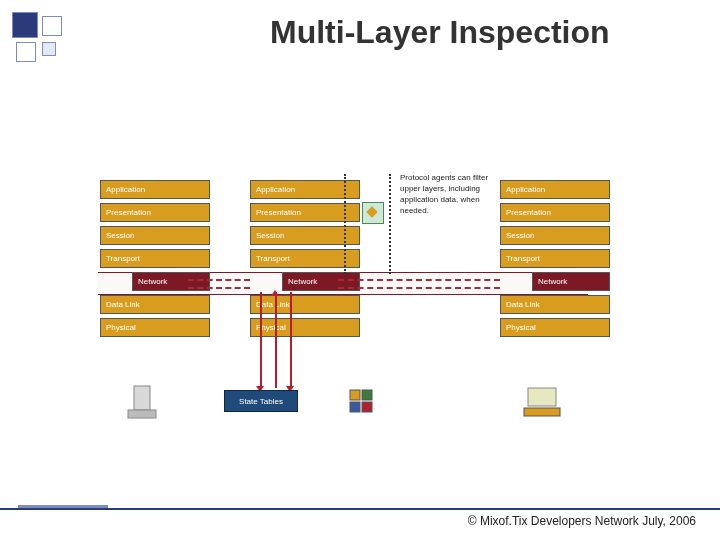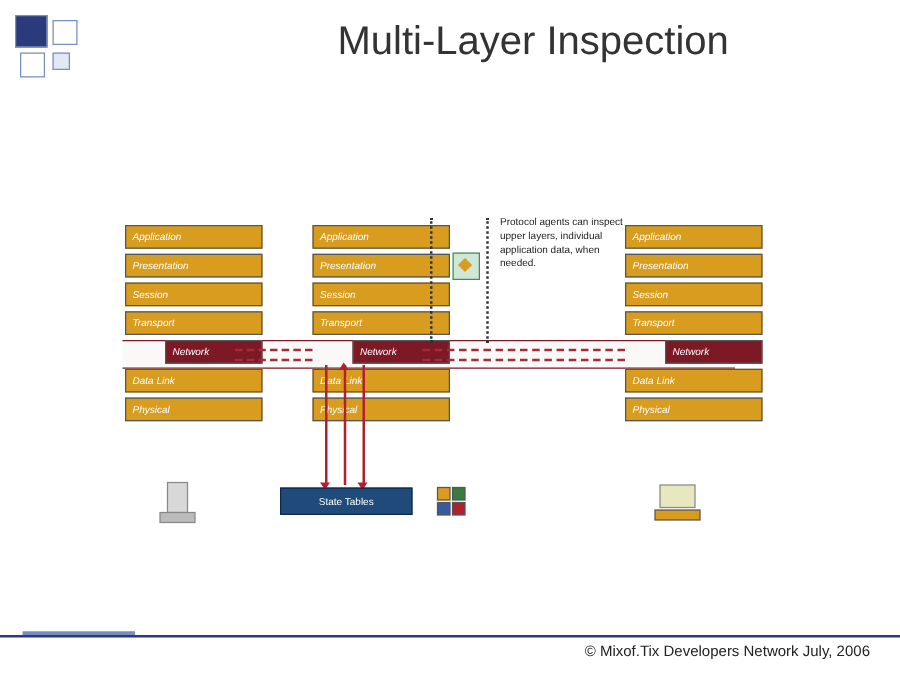--- a/index.html
+++ b/index.html
@@ -18,35 +18,34 @@
   }
   .corner-deco .sq {
     position: absolute;
     border: 1px solid #7a8cc0;
   }
   .title {
     position: absolute;
     top: 14px;
     left: 270px;
     font-size: 32px;
-    font-weight: 400;
+    font-weight: 700;
     color: #333;
     font-family: "Trebuchet MS", Verdana, sans-serif;
   }
   .diagram {
     position: absolute;
     top: 180px;
     left: 100px;
     width: 560px;
     height: 280px;
   }
   .stack {
     position: absolute;
     width: 110px;
-    font-style: italic;
   }
   .stack.s1 { left: 0; }
   .stack.s2 { left: 150px; }
   .stack.s3 { left: 400px; }
   .layer {
     height: 19px;
     line-height: 18px;
     font-size: 8px;
     color: #fff;
     padding-left: 5px;
@@ -82,21 +81,21 @@
   .arrowhead {
     position: absolute;
     width: 0; height: 0;
     border-left: 4px solid transparent;
     border-right: 4px solid transparent;
   }
   .state-tables {
     position: absolute;
     left: 124px;
     top: 210px;
-    width: 106px;
+    width: 74px;
     height: 22px;
     background: #1f4a7a;
     color: #fff;
     font-size: 8px;
     text-align: center;
     line-height: 22px;
     border: 1px solid #0a2a4a;
   }
   .device {
     position: absolute;
@@ -230,18 +229,18 @@
       <rect x="14" y="18" width="10" height="10" fill="#b2202f" stroke="#555"></rect>
     </svg>
   </div>
   <div class="device" style="left:422px">
     <svg viewBox="0 0 40 36">
         <rect x="6" y="4" width="28" height="18" fill="#e8e8c0" stroke="#888"></rect>
         <rect x="2" y="24" width="36" height="8" fill="#d89c1f" stroke="#555"></rect>
       </svg>
   </div>
 
-  <div class="textbox" style="left:300px;top:-8px">Protocol agents can inspect upper layers, individual application data, when needed.</div>
+  <div class="textbox" style="left:300px;top:-8px">Protocol agents can filter upper layers, including application data, when needed.</div>
 
 </div>
 
 <div class="footer-bar"></div>
 <div class="footer">© Mixof.Tix Developers Network July, 2006</div>
 
 </body></html>

